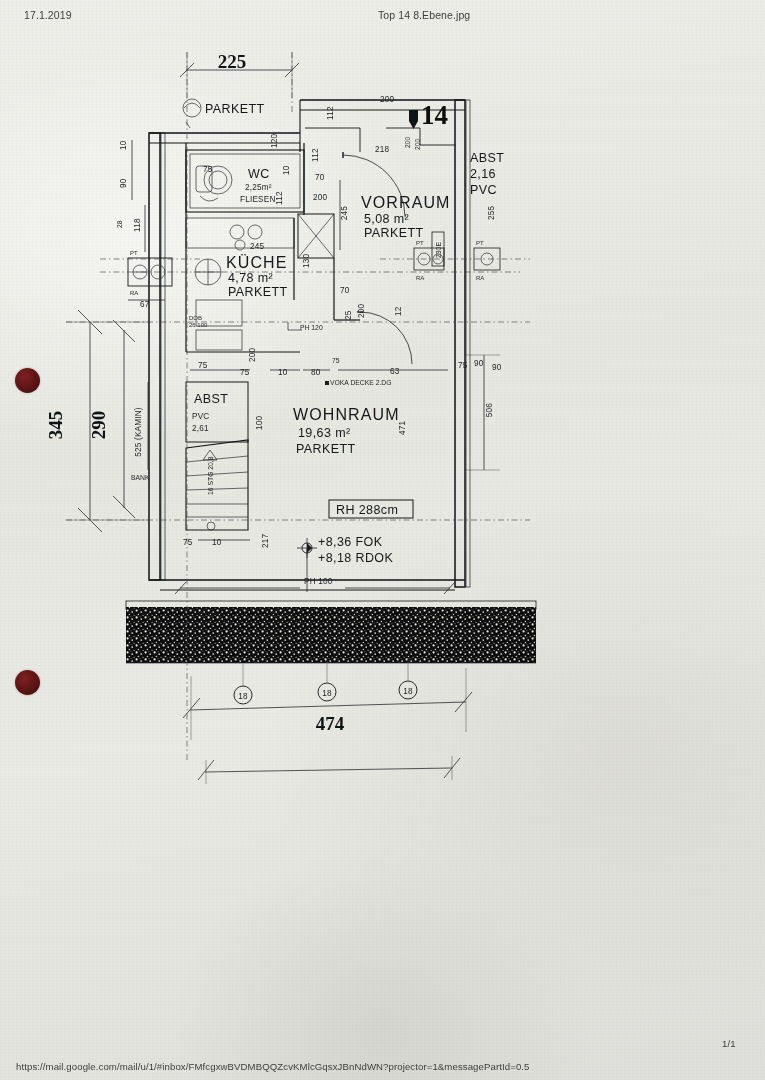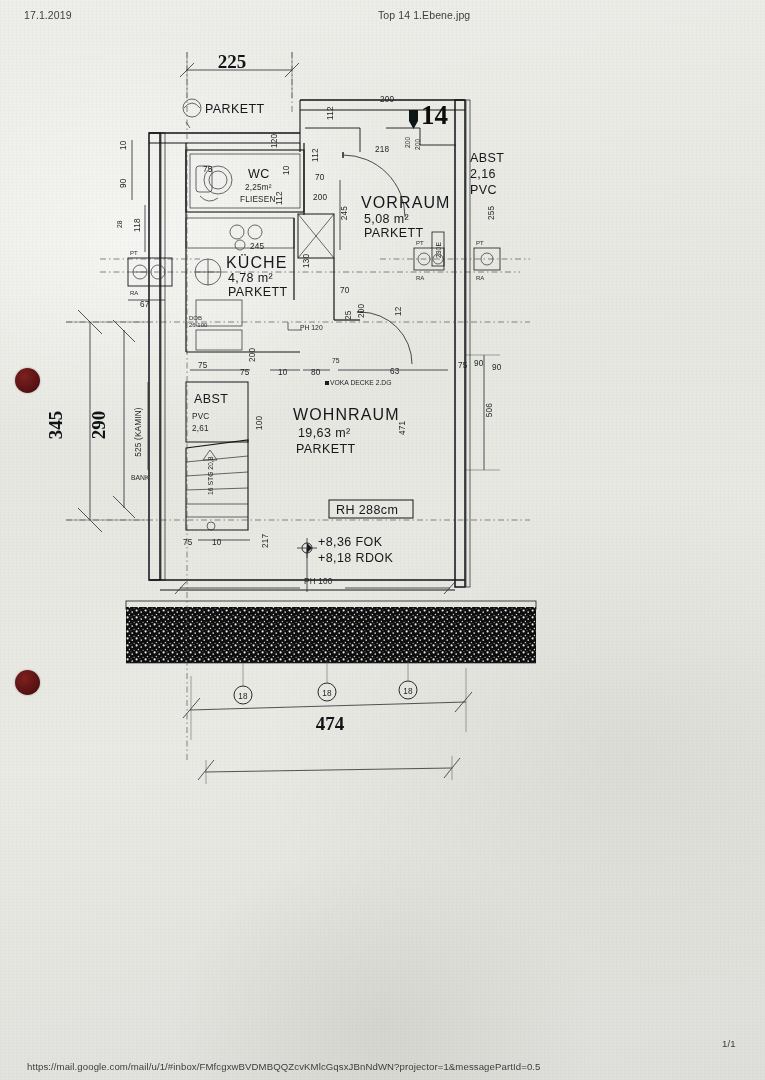--- a/index.html
+++ b/index.html
@@ -42,21 +42,21 @@
   
   .meta-text {
     position: absolute;
     color: #3d3d3d;
     font-size: 10.5px;
     letter-spacing: .1px;
     white-space: nowrap;
   }
   #hdr-date  { left: 24px;  top: 9px; }
   #hdr-title { left: 378px; top: 9px; }
-  #ftr-url   { left: 27px;  top: 1061px; font-size: 9.6px; }
+  #ftr-url   { left: 16px;  top: 1061px; font-size: 9.6px; }
   #ftr-page  { left: 722px; top: 1038px; font-size: 9.6px; }
 
   
   .punch-dot {
     position: absolute;
     width: 25px; height: 25px;
     border-radius: 50%;
     background: radial-gradient(circle at 38% 33%, #7d2020 0%, #5d1414 55%, #3e0c0c 100%);
     box-shadow: 0 0 2px rgba(0,0,0,.35);
   }
@@ -89,21 +89,21 @@
   .swing { stroke:#1e2123; fill:none; stroke-width:.8; }
 </style>
 </head>
 <body>
 
 <div id="page">
   <div id="paper-texture"></div>
   <div id="paper-grain"></div>
 
   <div class="meta-text" id="hdr-date">17.1.2019</div>
-  <div class="meta-text" id="hdr-title">Top 14 1.Ebene.jpg</div>
+  <div class="meta-text" id="hdr-title">Top 14 8.Ebene.jpg</div>
 
   <div class="punch-dot" id="dot-top"></div>
   <div class="punch-dot" id="dot-bottom"></div>
 
   <div id="drawing">
   <svg width="765" height="1080" viewBox="0 0 765 1080" xmlns="http://www.w3.org/2000/svg">
     <defs>
       <pattern id="rubble" width="9" height="7" patternUnits="userSpaceOnUse">
         <rect width="9" height="7" fill="#101010"></rect>
         <circle cx="1.6" cy="1.4" r="1.05" fill="#f0f0ec"></circle>

